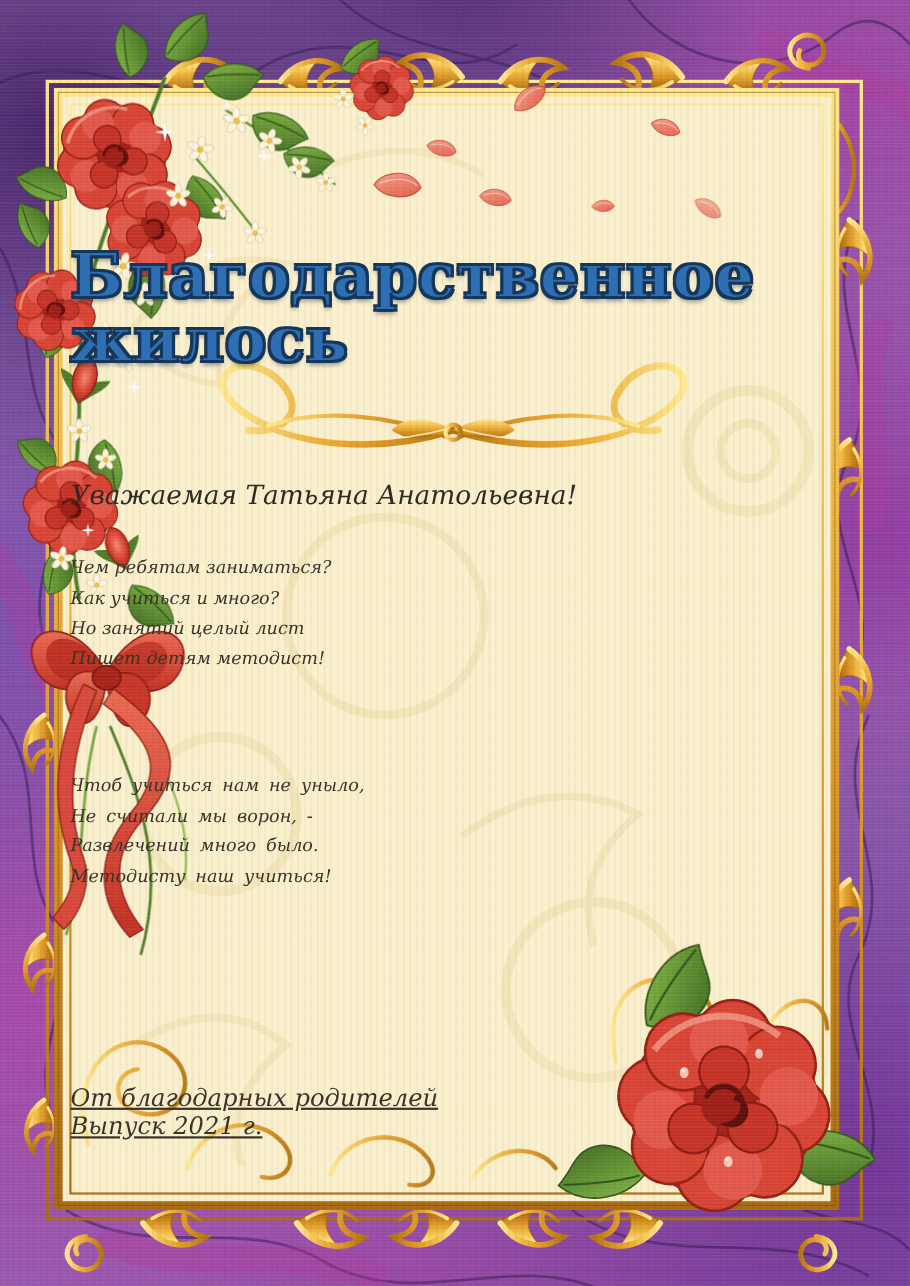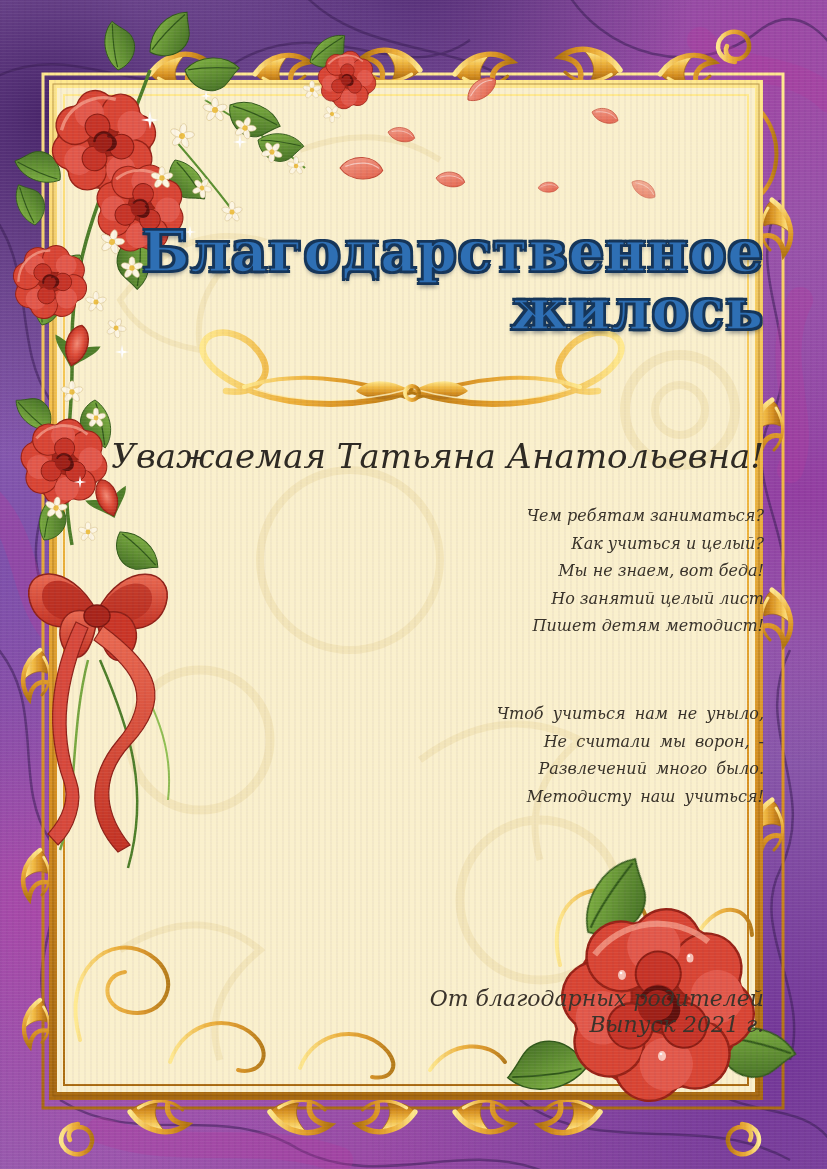--- a/index.html
+++ b/index.html
@@ -21,49 +21,50 @@
       linear-gradient(135deg,#9a6fb8 0%,#835aa8 35%,#9468b4 65%,#8a5aa8 100%);
   }
   .fabric{
     position:absolute;inset:0;z-index:2;pointer-events:none;
     background:
       repeating-linear-gradient(0deg, rgba(255,255,255,.05) 0 1px, transparent 1px 3px),
       repeating-linear-gradient(90deg, rgba(60,30,90,.04) 0 2px, transparent 2px 6px);
   }
   .deco{position:absolute;inset:0;z-index:1;}
   .textlayer{position:absolute;inset:0;z-index:3;pointer-events:none;}
-  .tblock{position:absolute;left:64px;width:700px;text-align:right;}
+  .tblock{position:absolute;left:64px;width:700px;text-align:left;}
   .title{
     top:222px;
     font-weight:bold;
     font-size:56px;
     line-height:58px;
     letter-spacing:1px;
     color:#2e6fb4;
     -webkit-text-stroke:1.6px #16365a;
     text-shadow:
       -2px -2px 0 #16365a, 2px -2px 0 #16365a,
       -2px 2px 0 #16365a, 2px 2px 0 #16365a,
       0 4px 4px rgba(10,26,50,.45);
   }
   .salutation{
     top:436px;
     font-style:italic;
-    font-size:34px;
+    font-size:24px;
     color:#2e2a24;
   }
   .poem{font-style:italic;font-size:16px;line-height:27.5px;color:#38322a;}
   .stanza1{top:502px;}
   .stanza2{top:700px;word-spacing:4px;}
   .signature{
     top:986px;
     font-style:italic;
     font-size:22px;
     line-height:26px;
     color:#3a332b;
+    text-decoration:underline;
   }
 </style>
 </head>
 <body>
 
 <div class="page">
 
   <svg class="deco" viewBox="0 0 827 1169" xmlns="http://www.w3.org/2000/svg">
     <defs>
       <linearGradient id="gold" x1="0" y1="0" x2="0" y2="1">
@@ -372,22 +373,21 @@
   <div class="textlayer">
     <div class="tblock title">
       <div>Благодарственное</div>
       <div>жилось</div>
     </div>
 
     <div class="tblock salutation">Уважаемая Татьяна Анатольевна!</div>
 
     <div class="tblock poem stanza1">
       <div>Чем ребятам заниматься?</div>
-      <div>Как учиться и целый?</div>
-      <div>Мы не знаем, вот беда!</div>
+      <div>Как учиться и много?</div>
       <div>Но занятий целый лист</div>
       <div>Пишет детям методист!</div>
     </div>
 
     <div class="tblock poem stanza2">
       <div>Чтоб учиться нам не уныло,</div>
       <div>Не считали мы ворон, -</div>
       <div>Развлечений много было.</div>
       <div>Методисту наш учиться!</div>
     </div>

